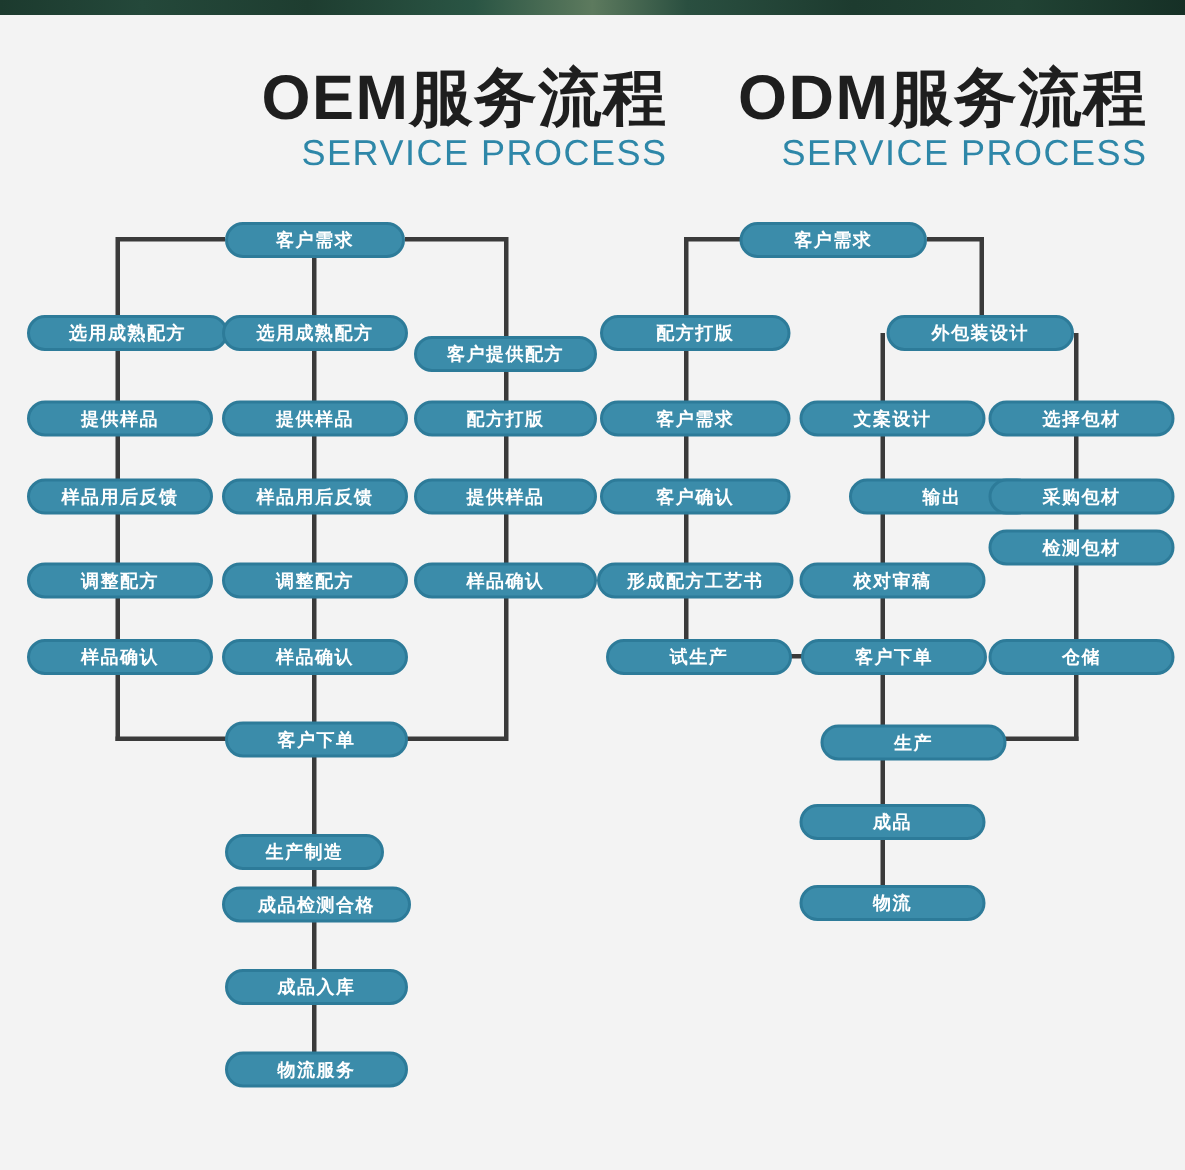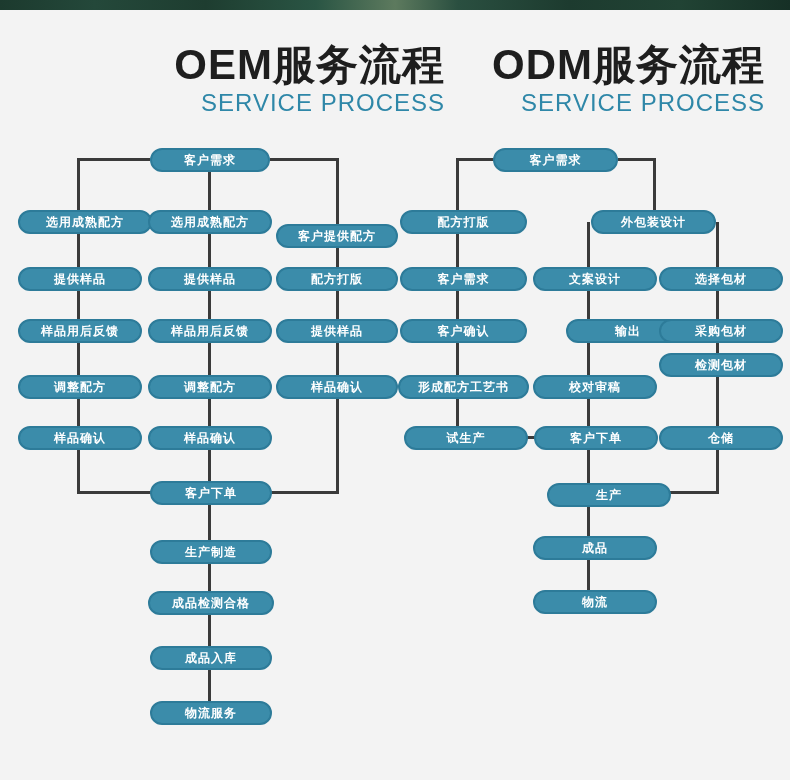--- a/index.html
+++ b/index.html
@@ -107,21 +107,21 @@
       <div class="node" style="left: 276px; top: 267px; width: 122px;">配方打版</div>
       <div class="node" style="left: 18px; top: 319px; width: 124px;">样品用后反馈</div>
       <div class="node" style="left: 148px; top: 319px; width: 124px;">样品用后反馈</div>
       <div class="node" style="left: 276px; top: 319px; width: 122px;">提供样品</div>
       <div class="node" style="left: 18px; top: 375px; width: 124px;">调整配方</div>
       <div class="node" style="left: 148px; top: 375px; width: 124px;">调整配方</div>
       <div class="node" style="left: 276px; top: 375px; width: 122px;">样品确认</div>
       <div class="node" style="left: 18px; top: 426px; width: 124px;">样品确认</div>
       <div class="node" style="left: 148px; top: 426px; width: 124px;">样品确认</div>
       <div class="node" style="left: 150px; top: 481px; width: 122px;">客户下单</div>
-      <div class="node" style="left: 150px; top: 540px; width: 122px;">生产制造</div>
+      <div class="node" style="left: 150px; top: 556px; width: 106px;">生产制造</div>
       <div class="node" style="left: 148px; top: 591px; width: 126px;">成品检测合格</div>
       <div class="node" style="left: 150px; top: 646px; width: 122px;">成品入库</div>
       <div class="node" style="left: 150px; top: 701px; width: 122px;">物流服务</div>
       <div class="edge" style="left: 456px; top: 158px; width: 38px; height: 3px;"></div>
       <div class="edge" style="left: 456px; top: 158px; width: 3px; height: 270px;"></div>
       <div class="edge" style="left: 618px; top: 158px; width: 38px; height: 3px;"></div>
       <div class="edge" style="left: 653px; top: 158px; width: 3px; height: 54px;"></div>
       <div class="edge" style="left: 587px; top: 222px; width: 3px; height: 47px;"></div>
       <div class="edge" style="left: 587px; top: 289px; width: 3px; height: 303px;"></div>
       <div class="edge" style="left: 716px; top: 222px; width: 3px; height: 272px;"></div>

